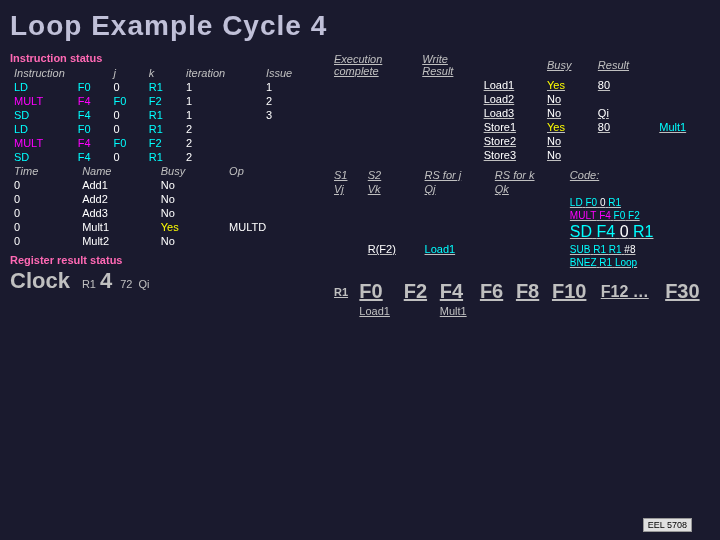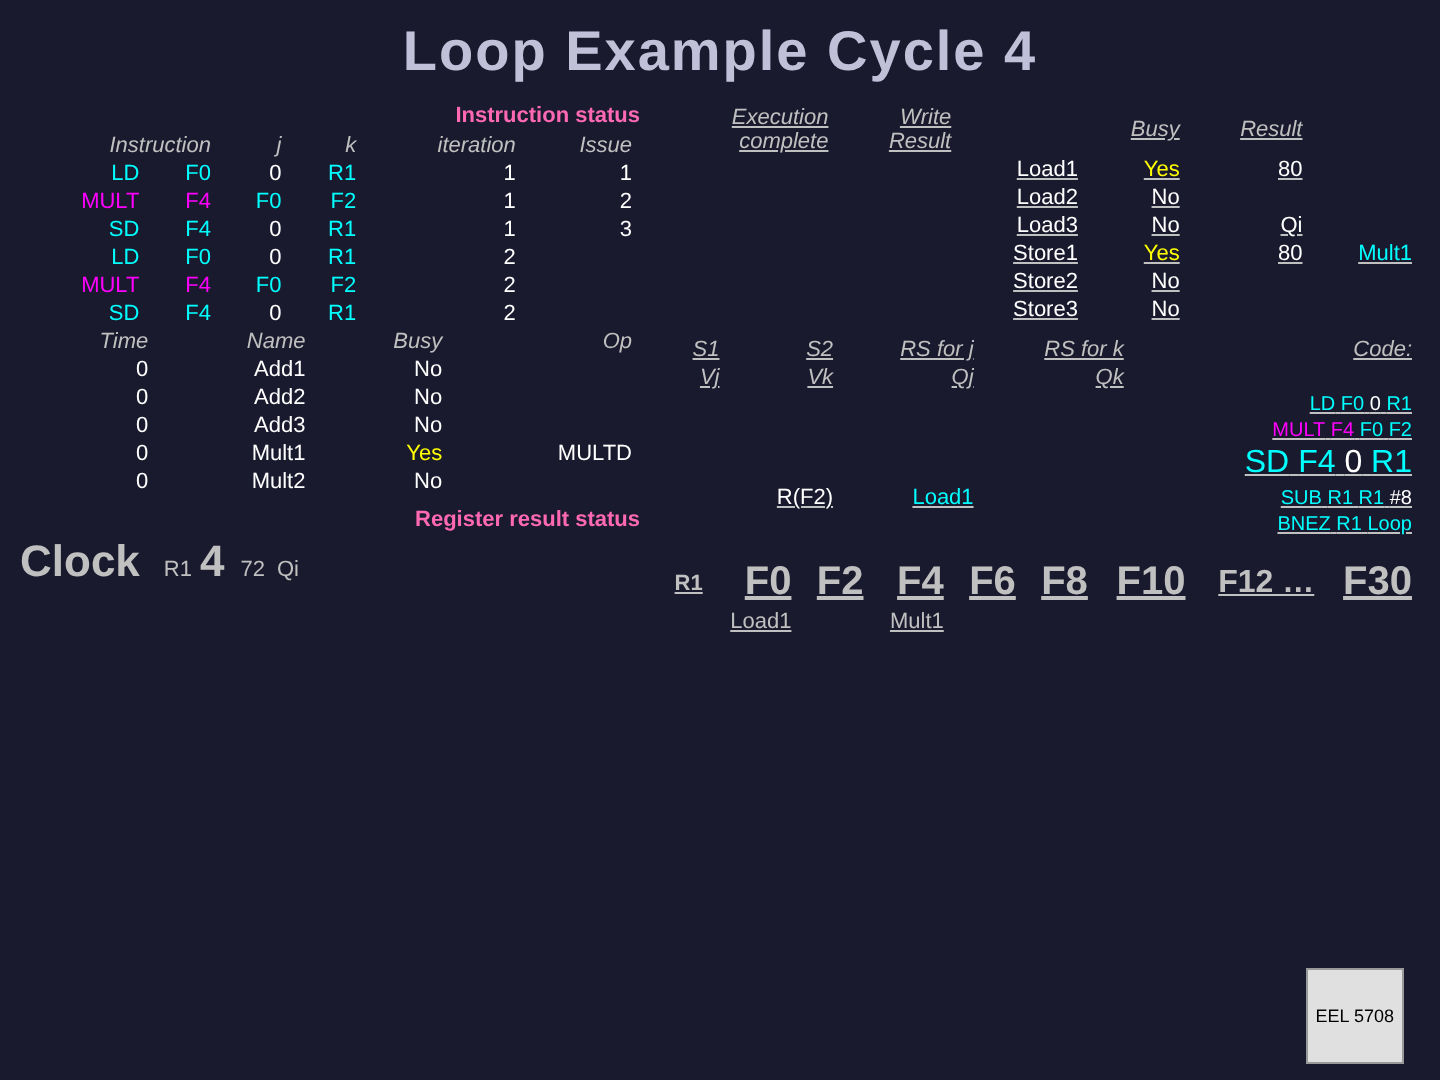--- a/index.html
+++ b/index.html
@@ -13,32 +13,31 @@
       position: relative;
     }
     .page {
       width: 720px;
       height: 540px;
       background: #1a1a2e;
       position: relative;
       padding: 10px;
     }
     .title {
-      text-align: center;
+      text-align: left;
       font-size: 28px;
       color: #c0c0d8;
       font-weight: bold;
       margin-bottom: 10px;
       letter-spacing: 1px;
     }
     .content {
       display: flex;
       gap: 10px;
       font-size: 11px;
-      text-align: right;
     }
     .left-panel {
       flex: 0 0 310px;
     }
     .right-panel {
       flex: 1;
       text-decoration: underline;
     }
     .section-title {
       color: #ff69b4;
@@ -87,25 +86,25 @@
       margin-top: 2px;
     }
     .clock-label {
       font-size: 22px;
       color: #c0c0c0;
       font-weight: bold;
     }
     .eel-badge {
       position: absolute;
       bottom: 8px;
-      right: 18px;
+      right: 28px;
       background: #e0e0e0;
       color: #000;
       font-size: 9px;
-      padding: 18px 4px;
+      padding: 1px 4px;
       border: 1px solid #999;
     }
   </style>
 </head>
 <body>
 
 <div class="page">
   <div class="title">Loop Example Cycle 4</div>
 
   <div class="content">

